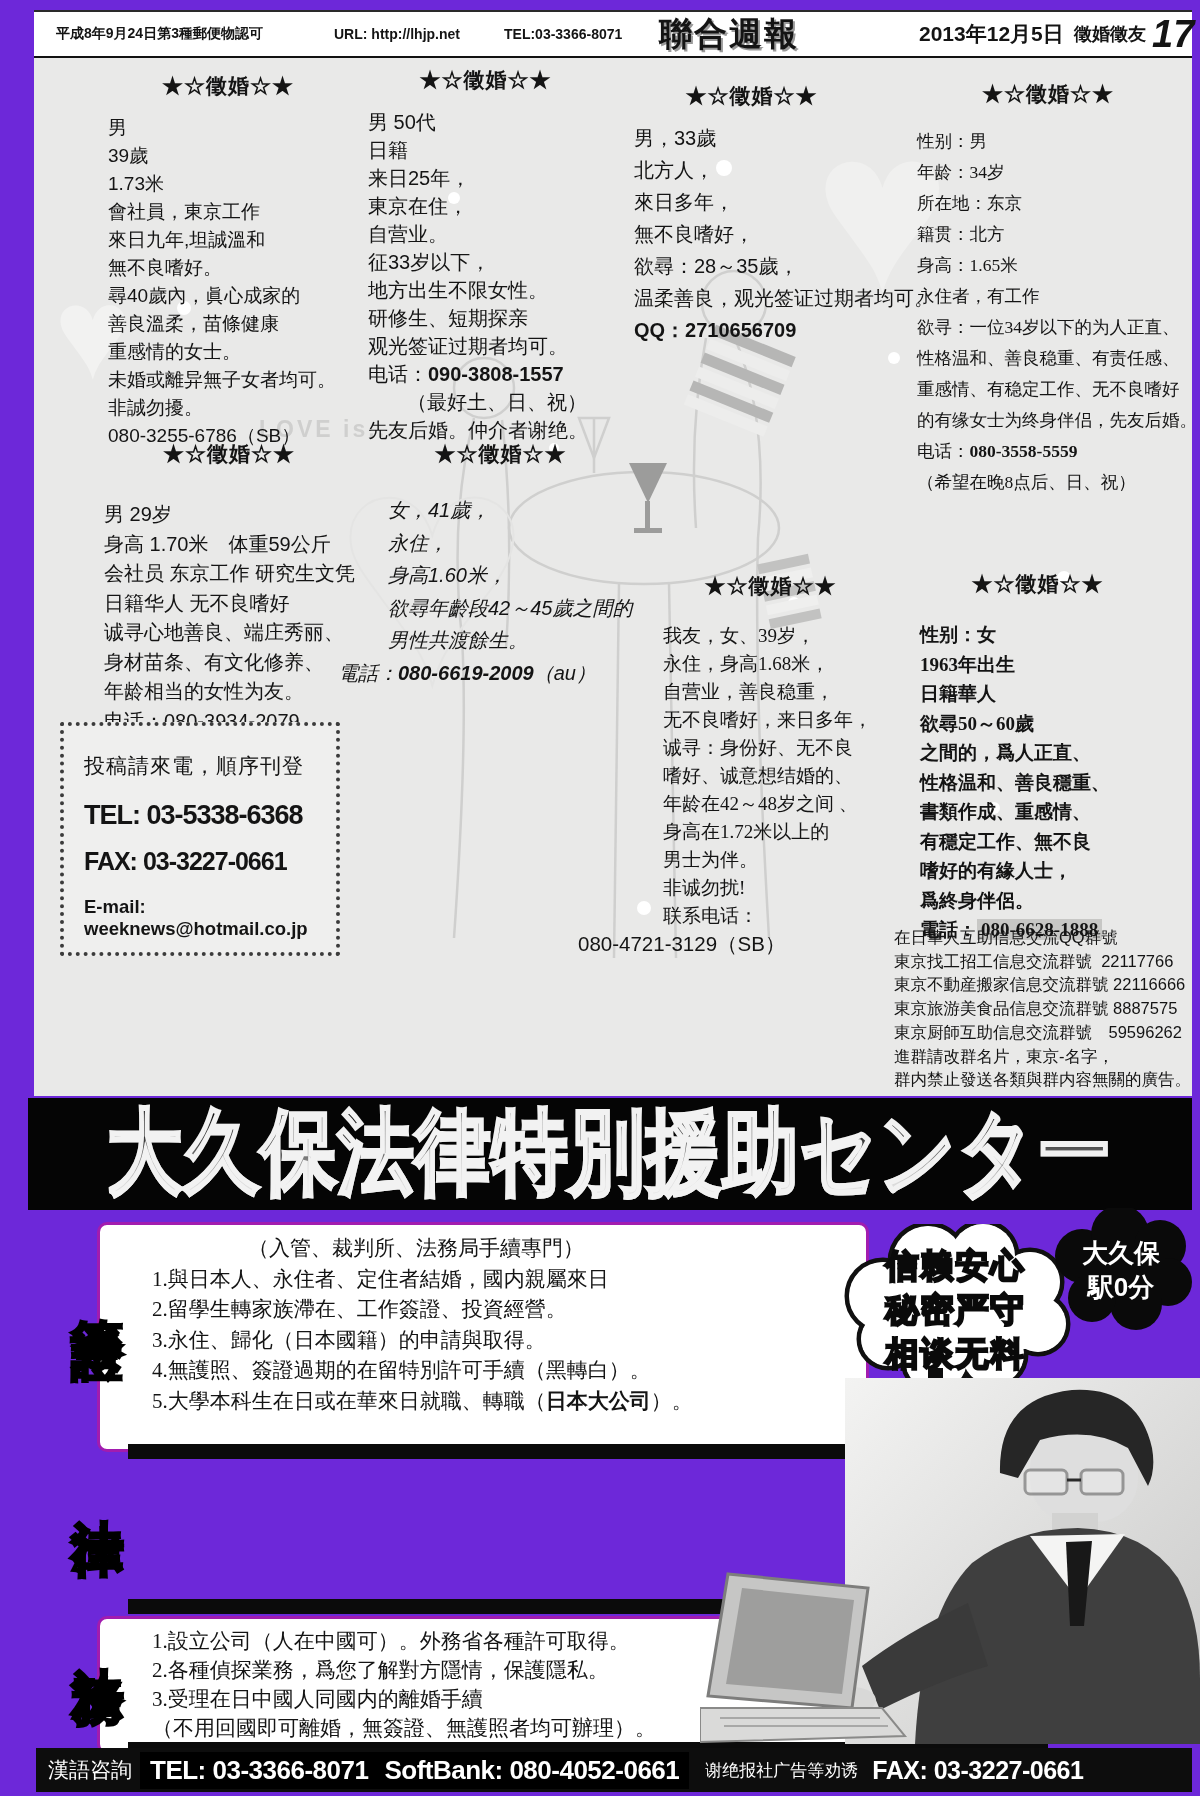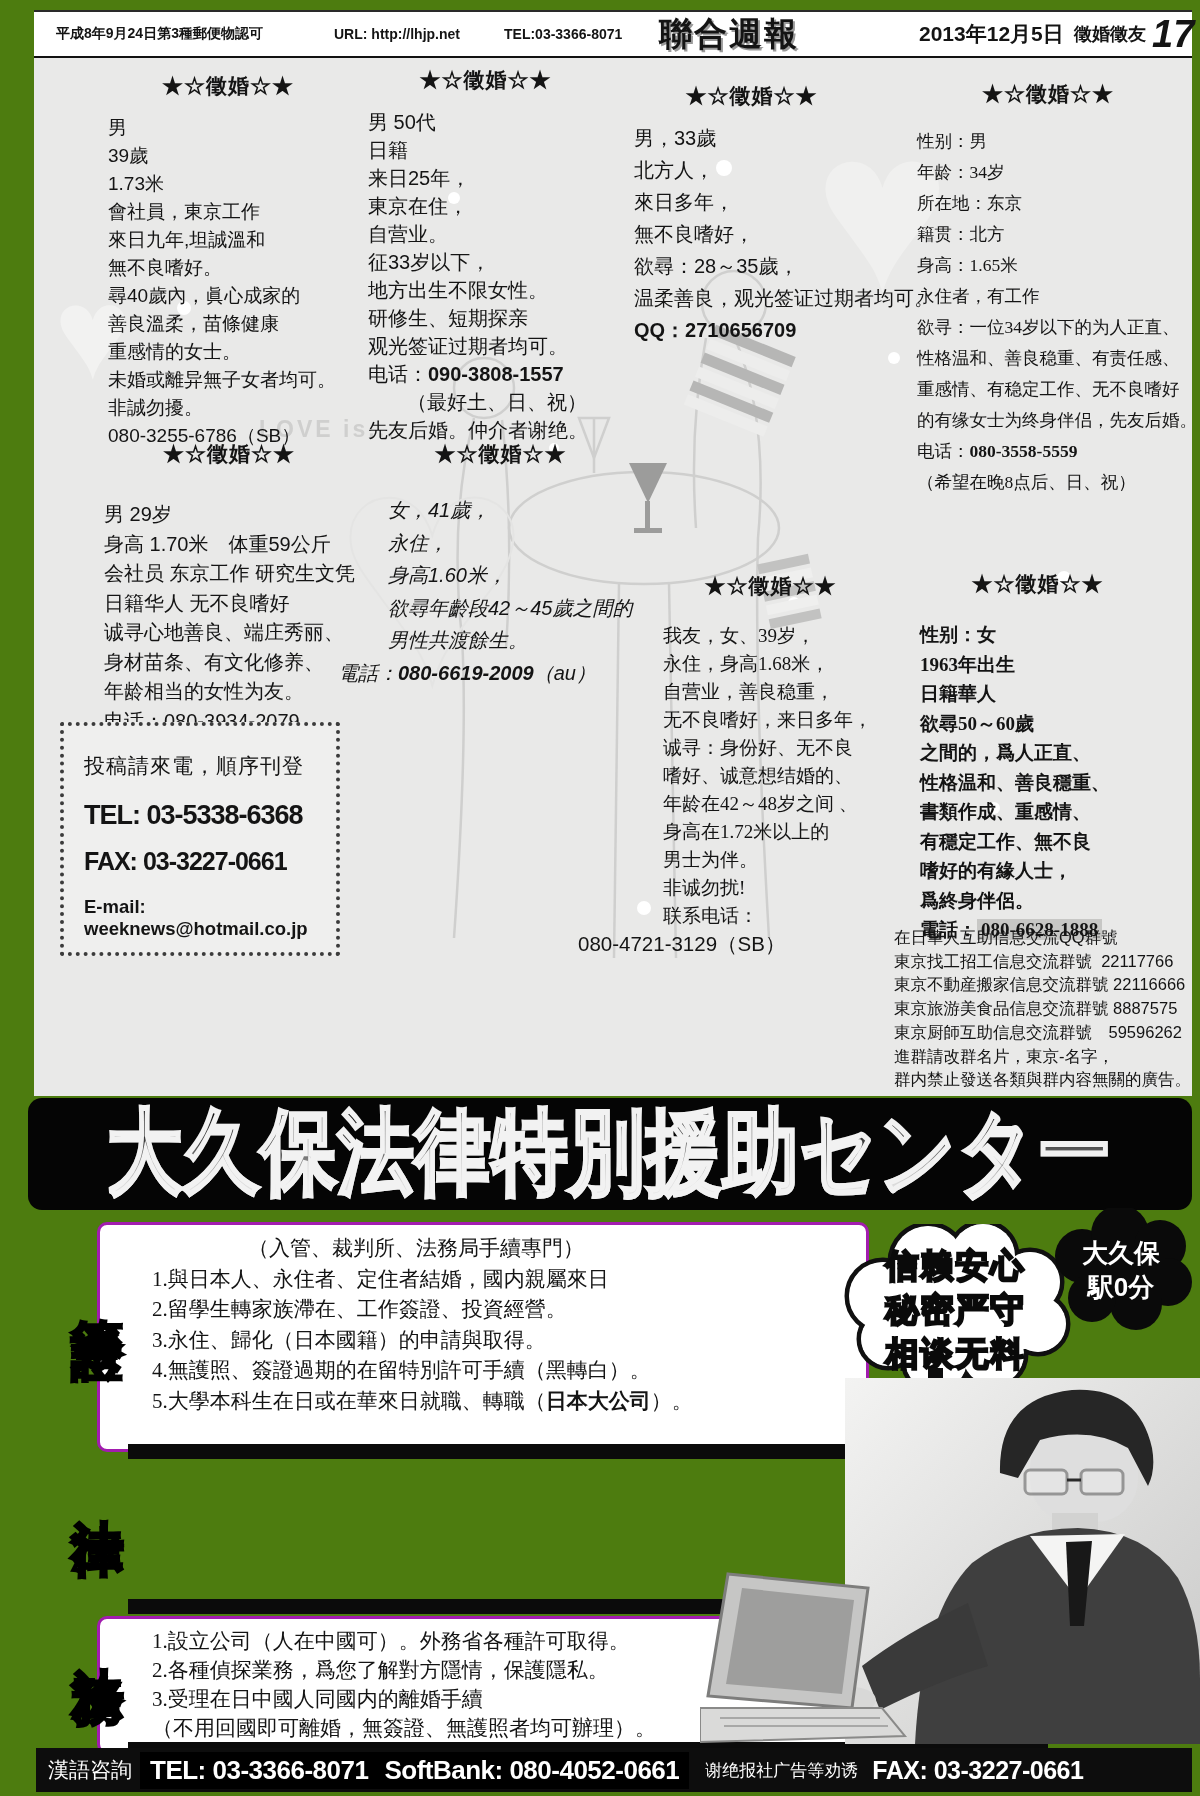--- a/index.html
+++ b/index.html
@@ -1,16 +1,16 @@
 <!DOCTYPE html>
 <html><head>
 <meta charset="utf-8">
 <style>
   html,body{margin:0;padding:0;background:#bfbfbf;}
-  .page{position:relative;width:1200px;height:1796px;background:#4d7c0f;overflow:hidden;
+  .page{position:relative;width:1200px;height:1796px;background:#6d28d9;overflow:hidden;
         font-family:"Liberation Sans",sans-serif;color:#141414;}
   
   .hdr{position:absolute;left:34px;top:10px;width:1158px;height:44px;background:#fff;
        border-top:2px solid #2a2a2a;border-bottom:4px solid #111;}
   .hdr span{position:absolute;top:50%;transform:translateY(-50%);white-space:nowrap;}
   .hdr-permit{left:22px;font-size:14px;font-weight:600;}
   .hdr-url{left:300px;font-size:14px;font-weight:600;}
   .hdr-tel{left:470px;font-size:14px;font-weight:600;}
   .hdr-mast{left:625px;font-size:33px;font-weight:900;letter-spacing:2px;
             text-shadow:2px 2px 0 #9a9a9a;}
@@ -49,21 +49,21 @@
   #qqinfo .tline{white-space:pre;}
   
   .subbox{position:absolute;left:26px;top:664px;width:272px;height:226px;background:#efefee;
           border:4px dotted #3c3c3c;border-radius:2px;}
   .subbox .l1{margin:26px 0 0 20px;font-size:21px;letter-spacing:1px;}
   .subbox .l2{margin:20px 0 0 20px;font-size:27px;font-weight:800;letter-spacing:-1px;}
   .subbox .l3{margin:16px 0 0 20px;font-size:25px;font-weight:800;letter-spacing:-1px;}
   .subbox .l4{margin:20px 0 0 20px;font-size:18.5px;font-weight:800;}
   
   .banner{position:absolute;left:28px;top:1098px;width:1164px;height:112px;background:#050505;
-          display:flex;align-items:center;justify-content:center;overflow:hidden;border-radius:14px;}
+          display:flex;align-items:center;justify-content:center;overflow:hidden;}
   .banner-text{font-size:76px;font-weight:900;white-space:nowrap;transform:scaleY(1.22);
           letter-spacing:1px;
           background:linear-gradient(180deg,#000 12%,#444 42%,#d8d8d8 72%,#fff 95%);
           -webkit-background-clip:text;background-clip:text;color:#e8e8e8;
           -webkit-text-fill-color:transparent;-webkit-text-stroke:2.5px #f2f2f2;}
   
   .box{position:absolute;background:#fff;border:3px solid #a21caf;border-radius:10px;
        font-family:"Liberation Serif",serif;}
   .box .items .tline{white-space:pre;}
   #box-visa{left:97px;top:1222px;width:714px;height:216px;padding:8px 0 0 52px;}

